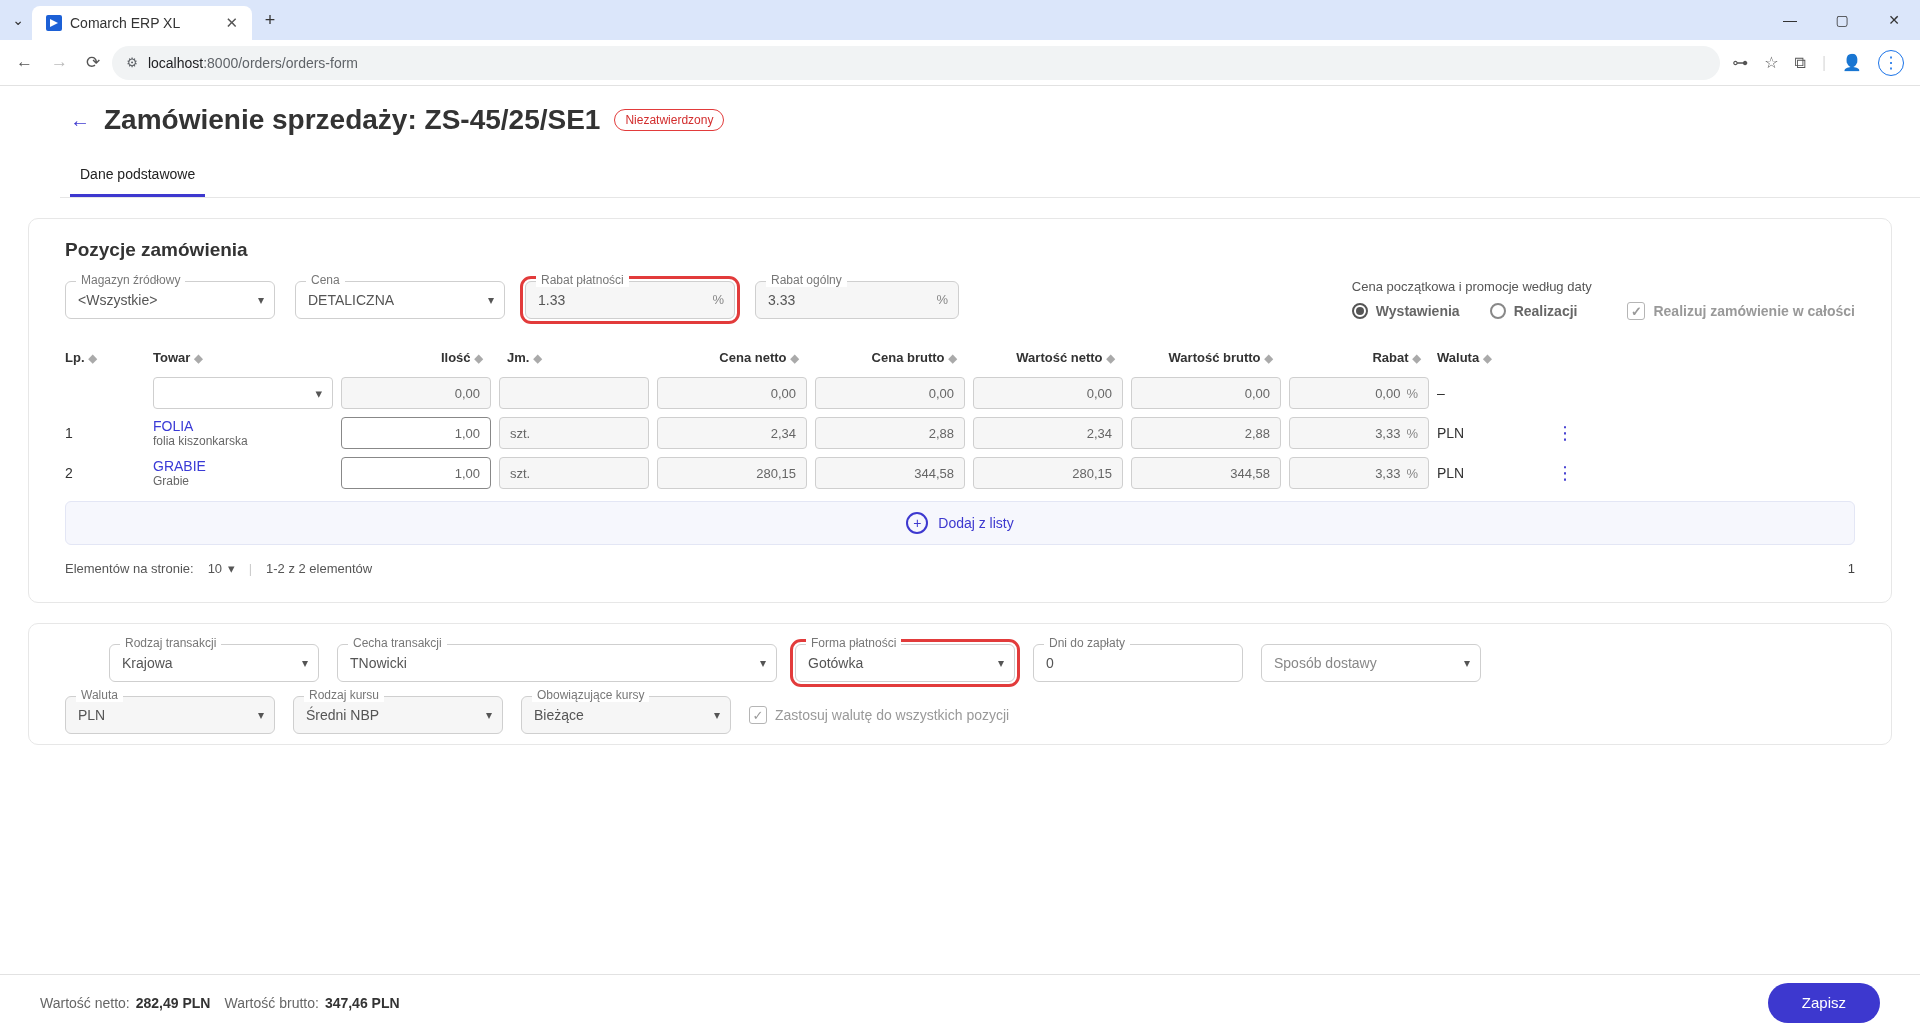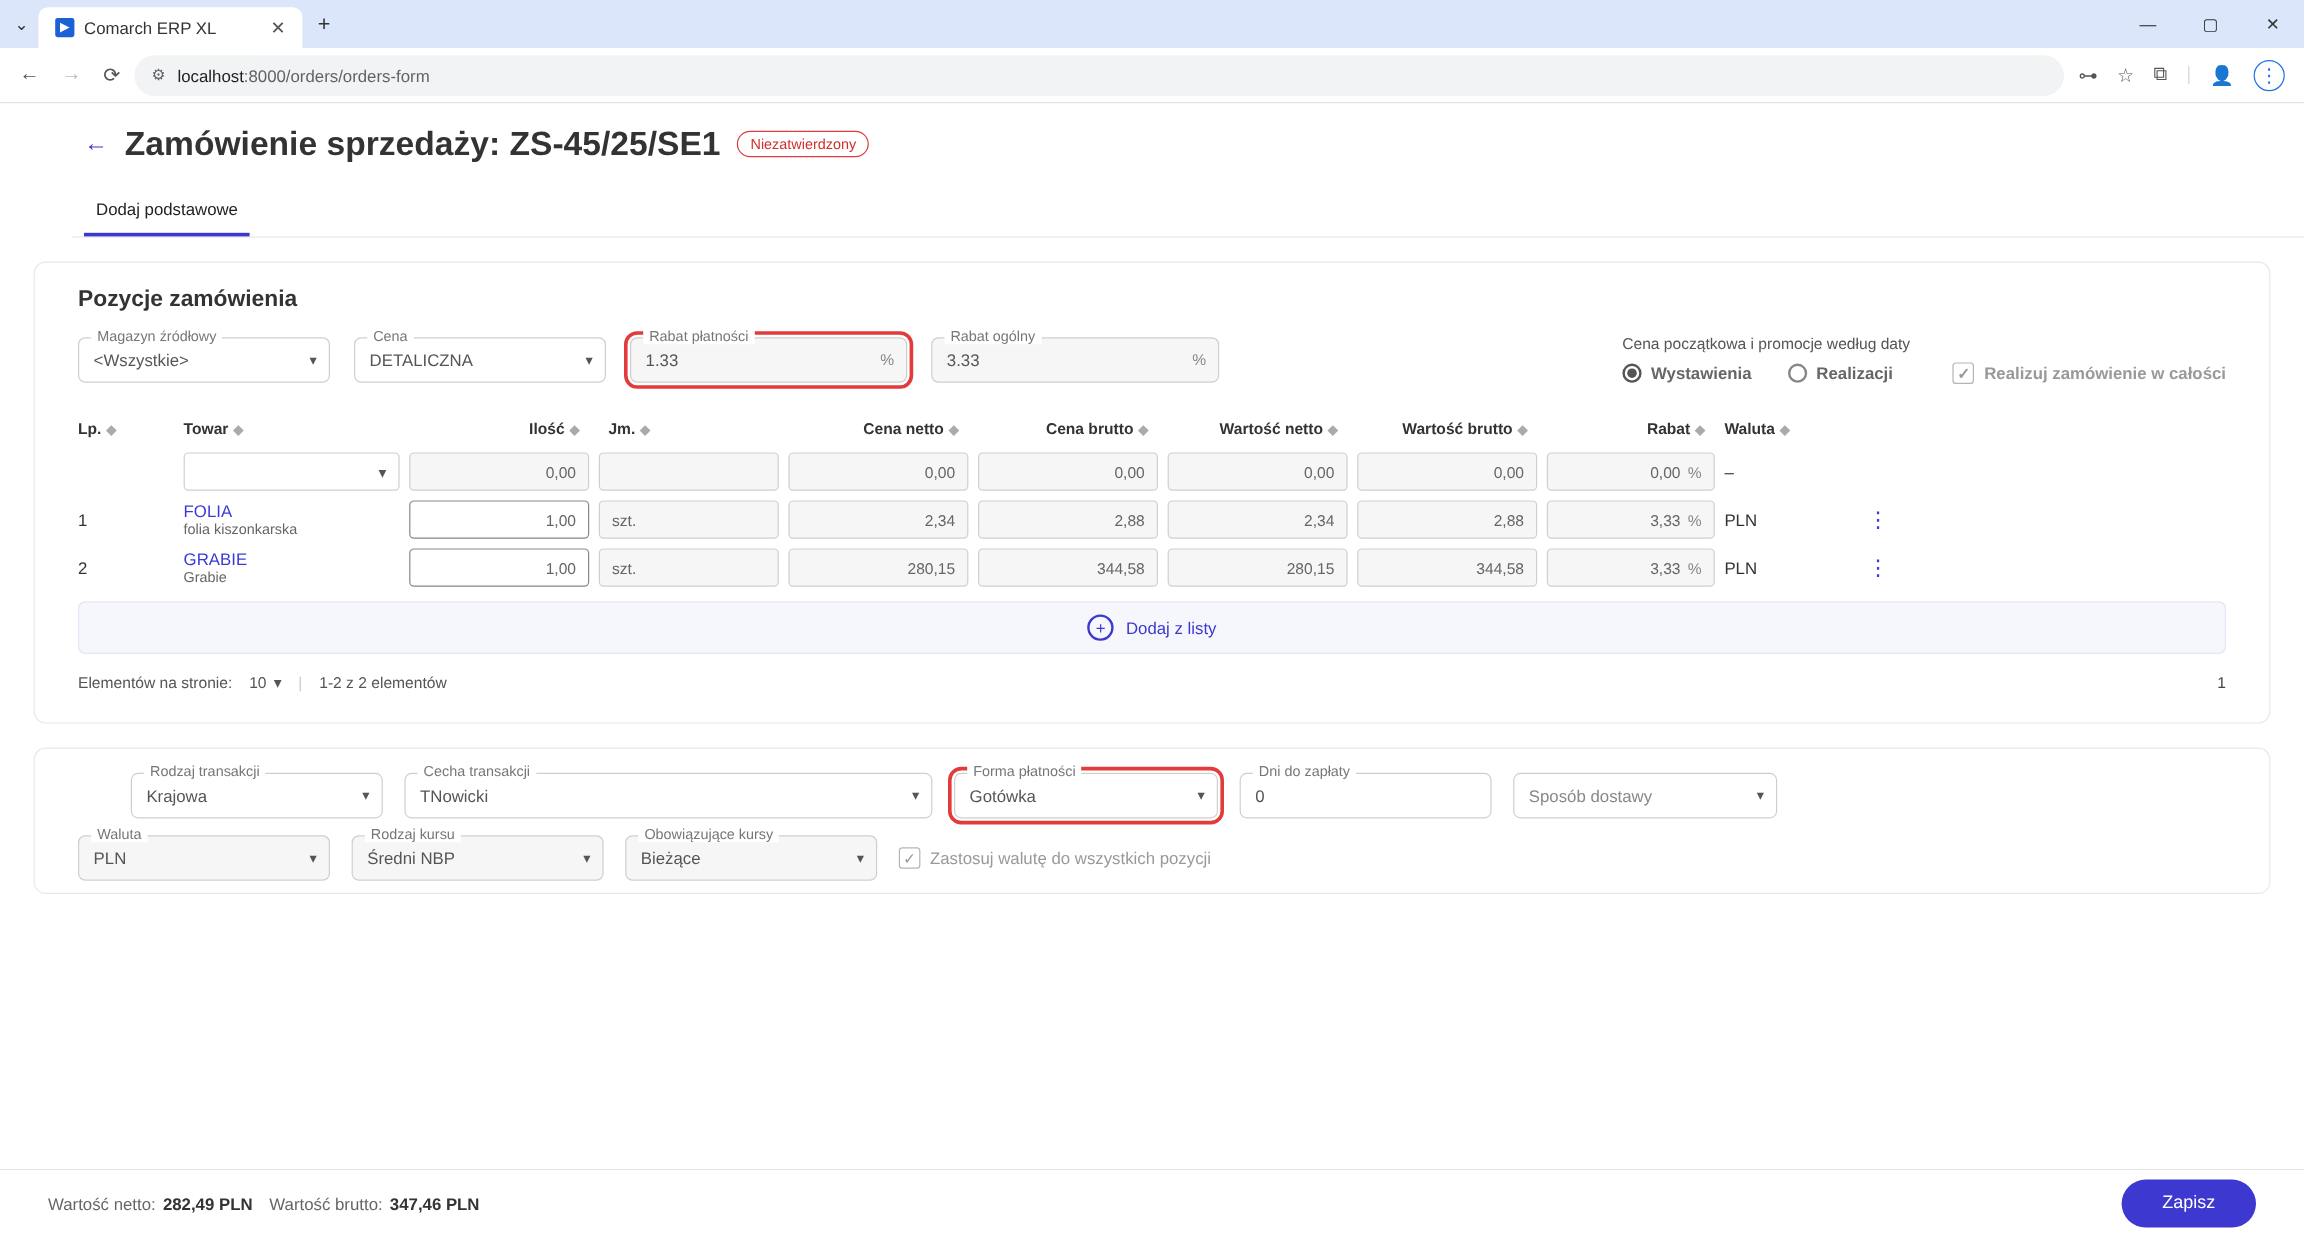--- a/index.html
+++ b/index.html
@@ -139,44 +139,44 @@
   </div>
 </div>
 
 <div class="page-head">
   <div class="page-title-row">
     <span class="back-arrow">←</span>
     <span class="page-title">Zamówienie sprzedaży: ZS-45/25/SE1</span>
     <span class="status-pill">Niezatwierdzony</span>
   </div>
   <div class="tabs-row">
-    <span class="tab-item">Dodaj podstawowe</span>
+    <span class="tab-item">Dane podstawowe</span>
   </div>
 </div>
 
 <div class="card">
   <div class="section-title">Pozycje zamówienia</div>
 
   <div class="field-row">
     <div class="fld" style="width:210px">
       <span class="fld-label">Magazyn źródłowy</span>
       <span>&lt;Wszystkie&gt;</span>
       <span class="fld-chevron">▾</span>
     </div>
     <div class="fld" style="width:210px">
       <span class="fld-label">Cena</span>
       <span>DETALICZNA</span>
       <span class="fld-chevron">▾</span>
     </div>
-    <div class="fld disabled highlighted" style="width:231px">
+    <div class="fld disabled highlighted" style="width:210px">
       <span class="fld-label">Rabat płatności</span>
       <span>1.33</span>
       <span class="fld-suffix">%</span>
     </div>
-    <div class="fld disabled" style="width:240px">
+    <div class="fld disabled" style="width:204px">
       <span class="fld-label">Rabat ogólny</span>
       <span>3.33</span>
       <span class="fld-suffix">%</span>
     </div>
 
     <div class="rightgroup">
       <span class="label-sm">Cena początkowa i promocje według daty</span>
       <div style="display:flex; gap:50px; align-items:center;font-weight:bold;">
         <div class="radio-row">
           <label class="radio selected">

